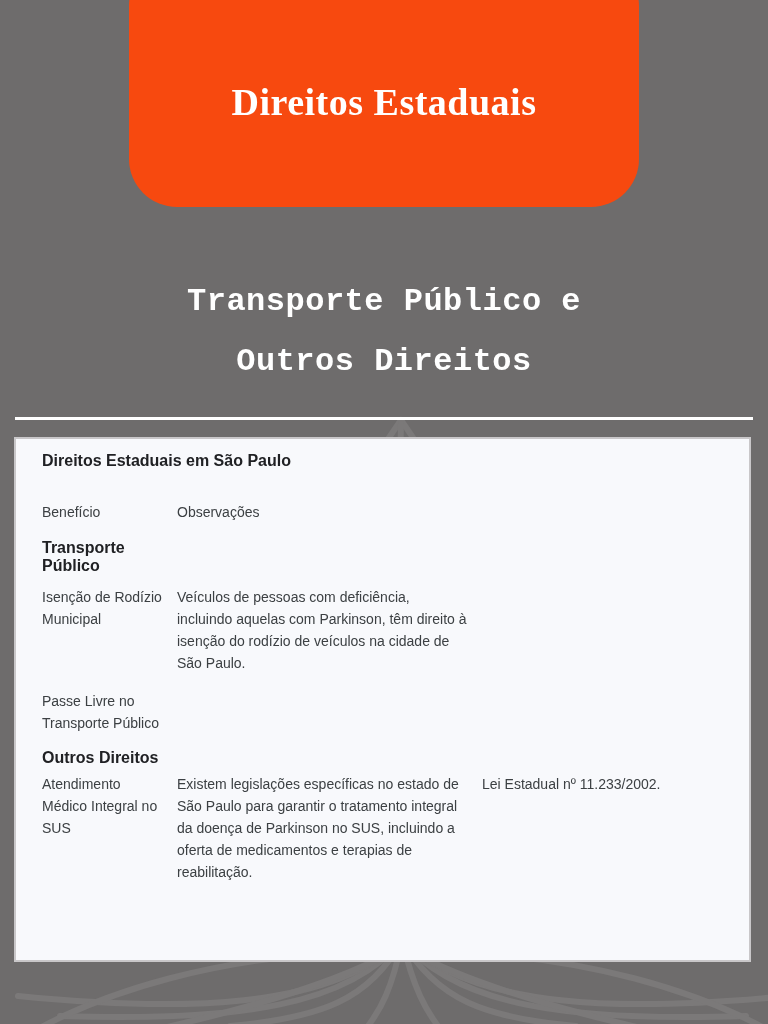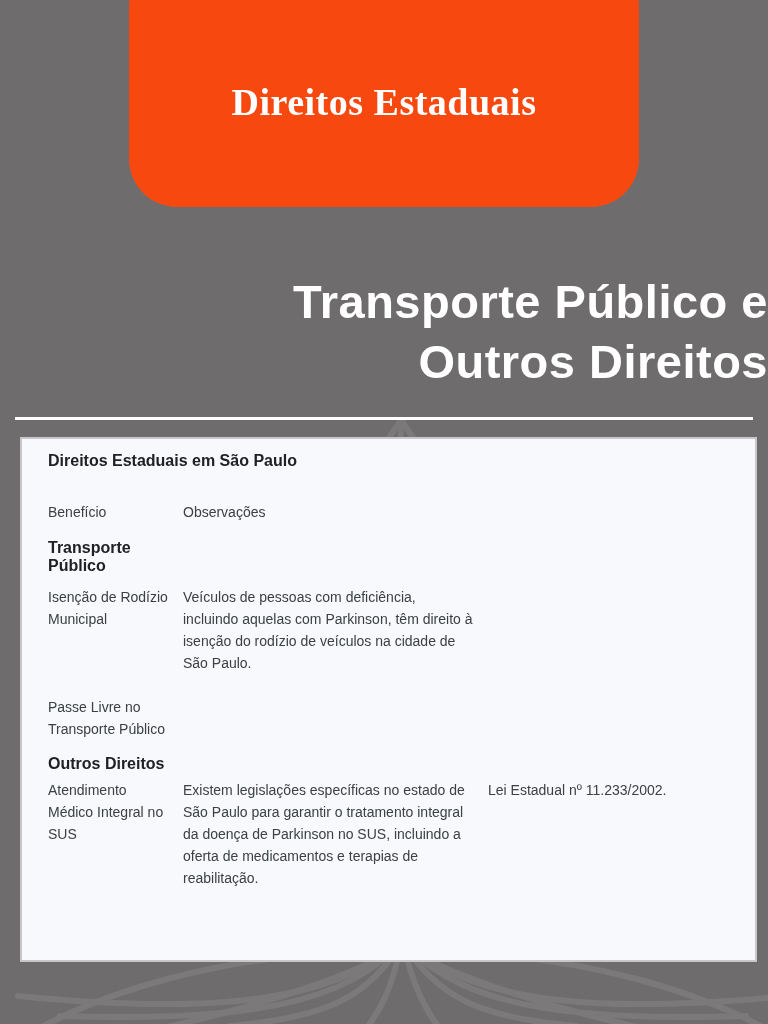--- a/index.html
+++ b/index.html
@@ -56,38 +56,37 @@
     letter-spacing:0.5px;
   }
   .subtitle{
     position:absolute;
     left:0;top:272px;
     width:768px;
     text-align:center;
     z-index:1;
   }
   .subtitle-line{
-    font-family:Liberation Sans, sans-serif;
+    font-family:Liberation Mono, monospace;
     font-weight:bold;
-    font-size:47px;
+    font-size:32px;
     line-height:60px;
     color:var(--white);
     letter-spacing:0.5px;
-    text-align:right;
   }
   .divider{
     position:absolute;
     left:15px;top:417px;
     width:738px;height:3px;
     background:var(--white);
     z-index:1;
   }
   .card{
     position:absolute;
-    left:20px;top:437px;
+    left:14px;top:437px;
     width:737px;height:525px;
     background:var(--card_bg);
     border:2px solid var(--card_border);
     z-index:2;
     padding:12px 26px 0 26px;
     color:var(--text_dark);
   }
   .card-title{
     font-size:16px;
     font-weight:bold;
@@ -103,21 +102,21 @@
   }
   .thead{margin-top:30px;color:var(--text_dark);}
   .section-heading{
     margin-top:16px;
     font-weight:bold;
     color:var(--heading_dark);
     width:121px;
   }
   .section-heading.second{margin-top:15px;}
   .r1{margin-top:11px;}
-  .r2{margin-top:22px;}
+  .r2{margin-top:16px;}
   .r3{margin-top:6px;}
   .cell{color:var(--text_dark);}
 </style>
 </head>
 <body>
 
 <svg class="bg-pattern" viewBox="0 0 768 1024" aria-hidden="true">
 
   <path d="M401 420 L371 464"></path>
   <path d="M401 420 L431 464"></path>

